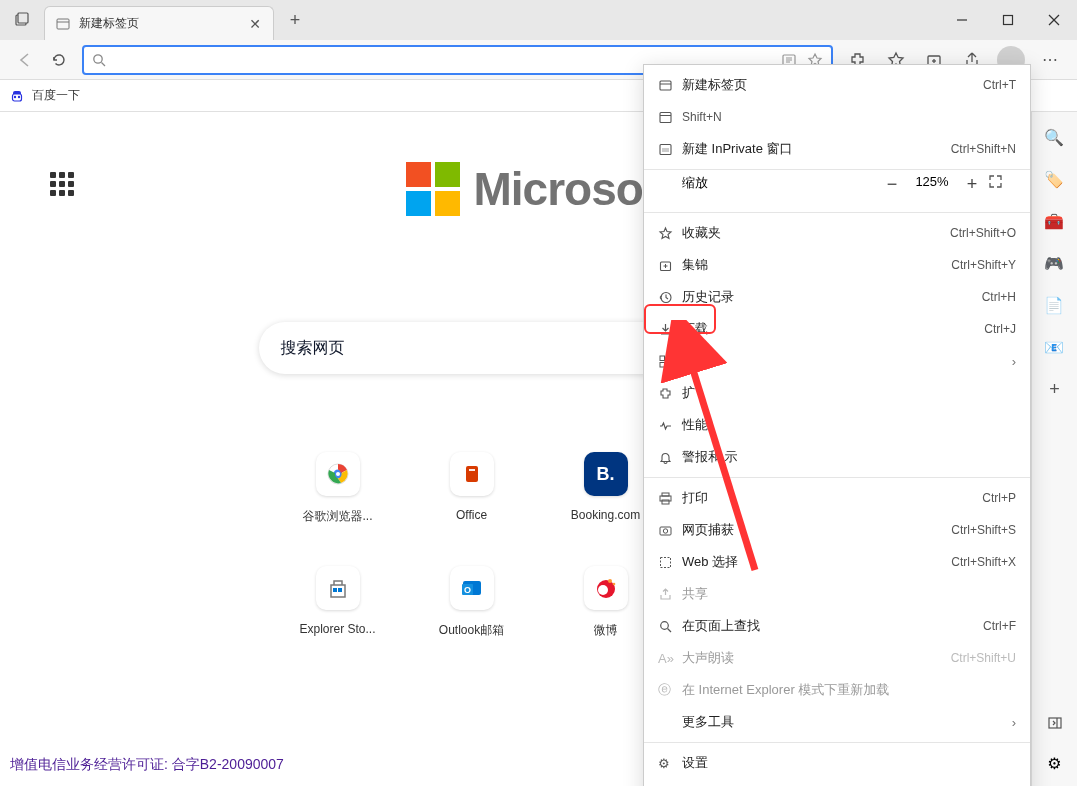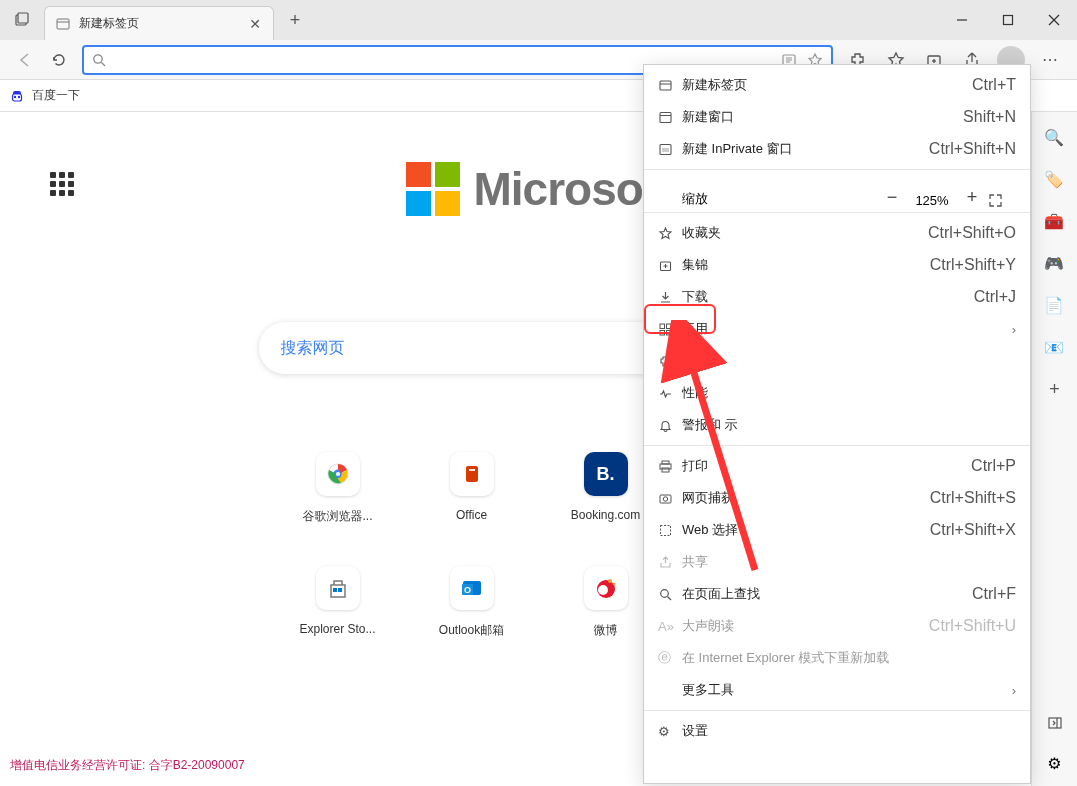--- a/index.html
+++ b/index.html
@@ -32,43 +32,43 @@
 
 
 .content { position: relative; height: calc(786px - 112px); background: #fff; }
 .waffle { position: absolute; top: 60px; left: 50px; width: 28px; height: 28px; display: grid; grid-template-columns: repeat(3,6px); grid-template-rows: repeat(3,6px); gap: 3px; }
 .waffle div { background: #333; border-radius: 1px; }
 .logo-row { position: absolute; top: 50px; left: 0; right: 0; display: flex; align-items: center; justify-content: center; }
 .ms-logo { width: 54px; height: 54px; display: grid; grid-template-columns: 1fr 1fr; grid-template-rows: 1fr 1fr; gap: 4px; margin-right: 14px; }
 .ms-logo .r { background:#f25022; } .ms-logo .g { background:#7fba00; } .ms-logo .b { background:#00a4ef; } .ms-logo .y { background:#ffb900; }
 .ms-text { font-size: 46px; color: #737373; font-weight: 600; letter-spacing: -1px; }
 .searchbox { position: absolute; top: 210px; left: 50%; transform: translateX(-50%); width: 560px; height: 52px; border-radius: 28px; box-shadow: 0 1px 6px rgba(0,0,0,0.15); display: flex; align-items: center; padding: 0 22px; background: #fff; }
-.searchbox .ph { color: #3b82f6; font-size: 16px; }
+.searchbox .ph { color: #0f172a; font-size: 16px; }
 .tiles { position: absolute; top: 340px; left: 50%; transform: translateX(-50%); display: grid; grid-template-columns: repeat(4, 134px); grid-template-rows: repeat(2, 110px); gap: 4px 0; }
 .tile { display: flex; flex-direction: column; align-items: center; }
 .tile-ic { width: 44px; height: 44px; border-radius: 10px; background: #fff; box-shadow: 0 1px 3px rgba(0,0,0,0.15); display: flex; align-items: center; justify-content: center; font-size: 20px; font-weight: bold; color: #fff; margin-bottom: 12px; }
 .tile-lbl { font-size: 12px; color: #333; max-width: 100px; white-space: nowrap; overflow: hidden; text-overflow: ellipsis; }
-.footer-note { position: absolute; bottom: 12px; left: 10px; font-size: 12px; color: #be185d; }
+.footer-note { position: absolute; bottom: 12px; left: 10px; font-size: 14px; color: #4c1d95; }
 
 
 .rsidebar { position: absolute; right: 0; top: 112px; bottom: 0; width: 46px; background: #f7f7f7; border-left: 1px solid #e0e0e0; display: flex; flex-direction: column; align-items: center; padding-top: 14px; gap: 20px; }
 .rs-icn { width: 22px; height: 22px; display: flex; align-items: center; justify-content: center; font-size: 16px; }
 .rs-bottom { margin-top: auto; margin-bottom: 12px; display: flex; flex-direction: column; gap: 18px; align-items: center; }
 
 
 .dropdown { position: absolute; top: 64px; right: 46px; width: 388px; background: #fff; border: 1px solid #ccc; box-shadow: 0 4px 20px rgba(0,0,0,0.15); z-index: 50; padding: 4px 0; }
 .dd-item { height: 32px; display: flex; align-items: center; padding: 0 14px; font-size: 13px; color: #222; }
 .dd-item.disabled { color: #999; }
 .dd-item .ic { width: 24px; display: flex; align-items: center; color: #555; }
 .dd-item .lbl { flex: 1; }
-.dd-item .sc { color: #555; font-size: 16px; }
+.dd-item .sc { color: #555; font-size: 12px; }
 .dd-item.disabled .sc, .dd-item.disabled .ic { color: #bbb; }
 .dd-item .arrow { color: #777; }
 .dd-sep { height: 1px; background: #e5e5e5; margin: 4px 0; }
-.dd-zoom { height: 34px; display: flex; align-items: flex-end; padding: 0 14px; }
+.dd-zoom { height: 34px; display: flex; align-items: flex-start; padding: 0 14px; }
 .dd-zoom .lbl { flex: 1; font-size: 13px; padding-left: 24px; }
 .dd-zoom .zb { width: 32px; text-align: center; color: #444; font-size: 18px; }
 .dd-zoom .zv { width: 48px; text-align: center; font-size: 13px; }
 .dd-zoom .fs { width: 28px; text-align: center; }
 .highlight-box { position: absolute; border: 2.5px solid #ff3434; border-radius: 6px; pointer-events: none; z-index: 60; }
 .arrow-svg { position: absolute; z-index: 70; pointer-events: none; }
 
 svg { display: block; }
 </style>
 </head>
@@ -311,21 +311,20 @@
       <span class="lbl">新建标签页</span>
       <span class="sc">Ctrl+T</span>
     </div>
   <div class="dd-item">
       <span class="ic">
         <svg width="15" height="15" viewBox="0 0 15 15">
           <rect x="2" y="2.5" width="11" height="10" rx="1" fill="none" stroke="#555" stroke-width="1.1"></rect>
           <line x1="2" y1="5.5" x2="13" y2="5.5" stroke="#555"></line>
         </svg>
       </span>
-      <span class="lbl">新建窗口</span>
       <span class="sc">Shift+N</span>
     </div>
   <div class="dd-item">
       <span class="ic">
         <svg width="15" height="15" viewBox="0 0 15 15">
           <rect x="2" y="2.5" width="11" height="10" rx="1" fill="none" stroke="#555" stroke-width="1.1"></rect>
           <rect x="4" y="6" width="7" height="4" fill="#555" opacity="0.3"></rect>
         </svg>
       </span>
       <span class="lbl">新建 InPrivate 窗口</span>
@@ -356,20 +355,31 @@
   <div class="dd-item">
       <span class="ic">
         <svg width="15" height="15" viewBox="0 0 15 15">
           <rect x="2.5" y="4" width="10" height="8.5" rx="1" fill="none" stroke="#555" stroke-width="1.1"></rect>
           <line x1="7.5" y1="6" x2="7.5" y2="10" stroke="#555"></line>
           <line x1="5.5" y1="8" x2="9.5" y2="8" stroke="#555"></line>
         </svg>
       </span>
       <span class="lbl">集锦</span>
       <span class="sc">Ctrl+Shift+Y</span>
+    </div>
+  <div class="dd-item">
+      <span class="ic">
+        <svg width="15" height="15" viewBox="0 0 15 15">
+          <circle cx="8" cy="7.5" r="5" fill="none" stroke="#555" stroke-width="1.1"></circle>
+          <path d="M8 4.5v3l2 1.5" fill="none" stroke="#555" stroke-width="1.1"></path>
+          <path d="M2 7.5 L3.5 6 M2 7.5 L3.5 9" stroke="#555" stroke-width="1.1"></path>
+        </svg>
+      </span>
+      <span class="lbl">历史记录</span>
+      <span class="sc">Ctrl+H</span>
     </div>
   <div class="dd-item">
       <span class="ic">
         <svg width="15" height="15" viewBox="0 0 15 15">
           <path d="M7.5 2v7 M4.5 6l3 3 3-3 M3 12h9" fill="none" stroke="#555" stroke-width="1.2"></path>
         </svg>
       </span>
       <span class="lbl">下载</span>
       <span class="sc">Ctrl+J</span>
     </div>

